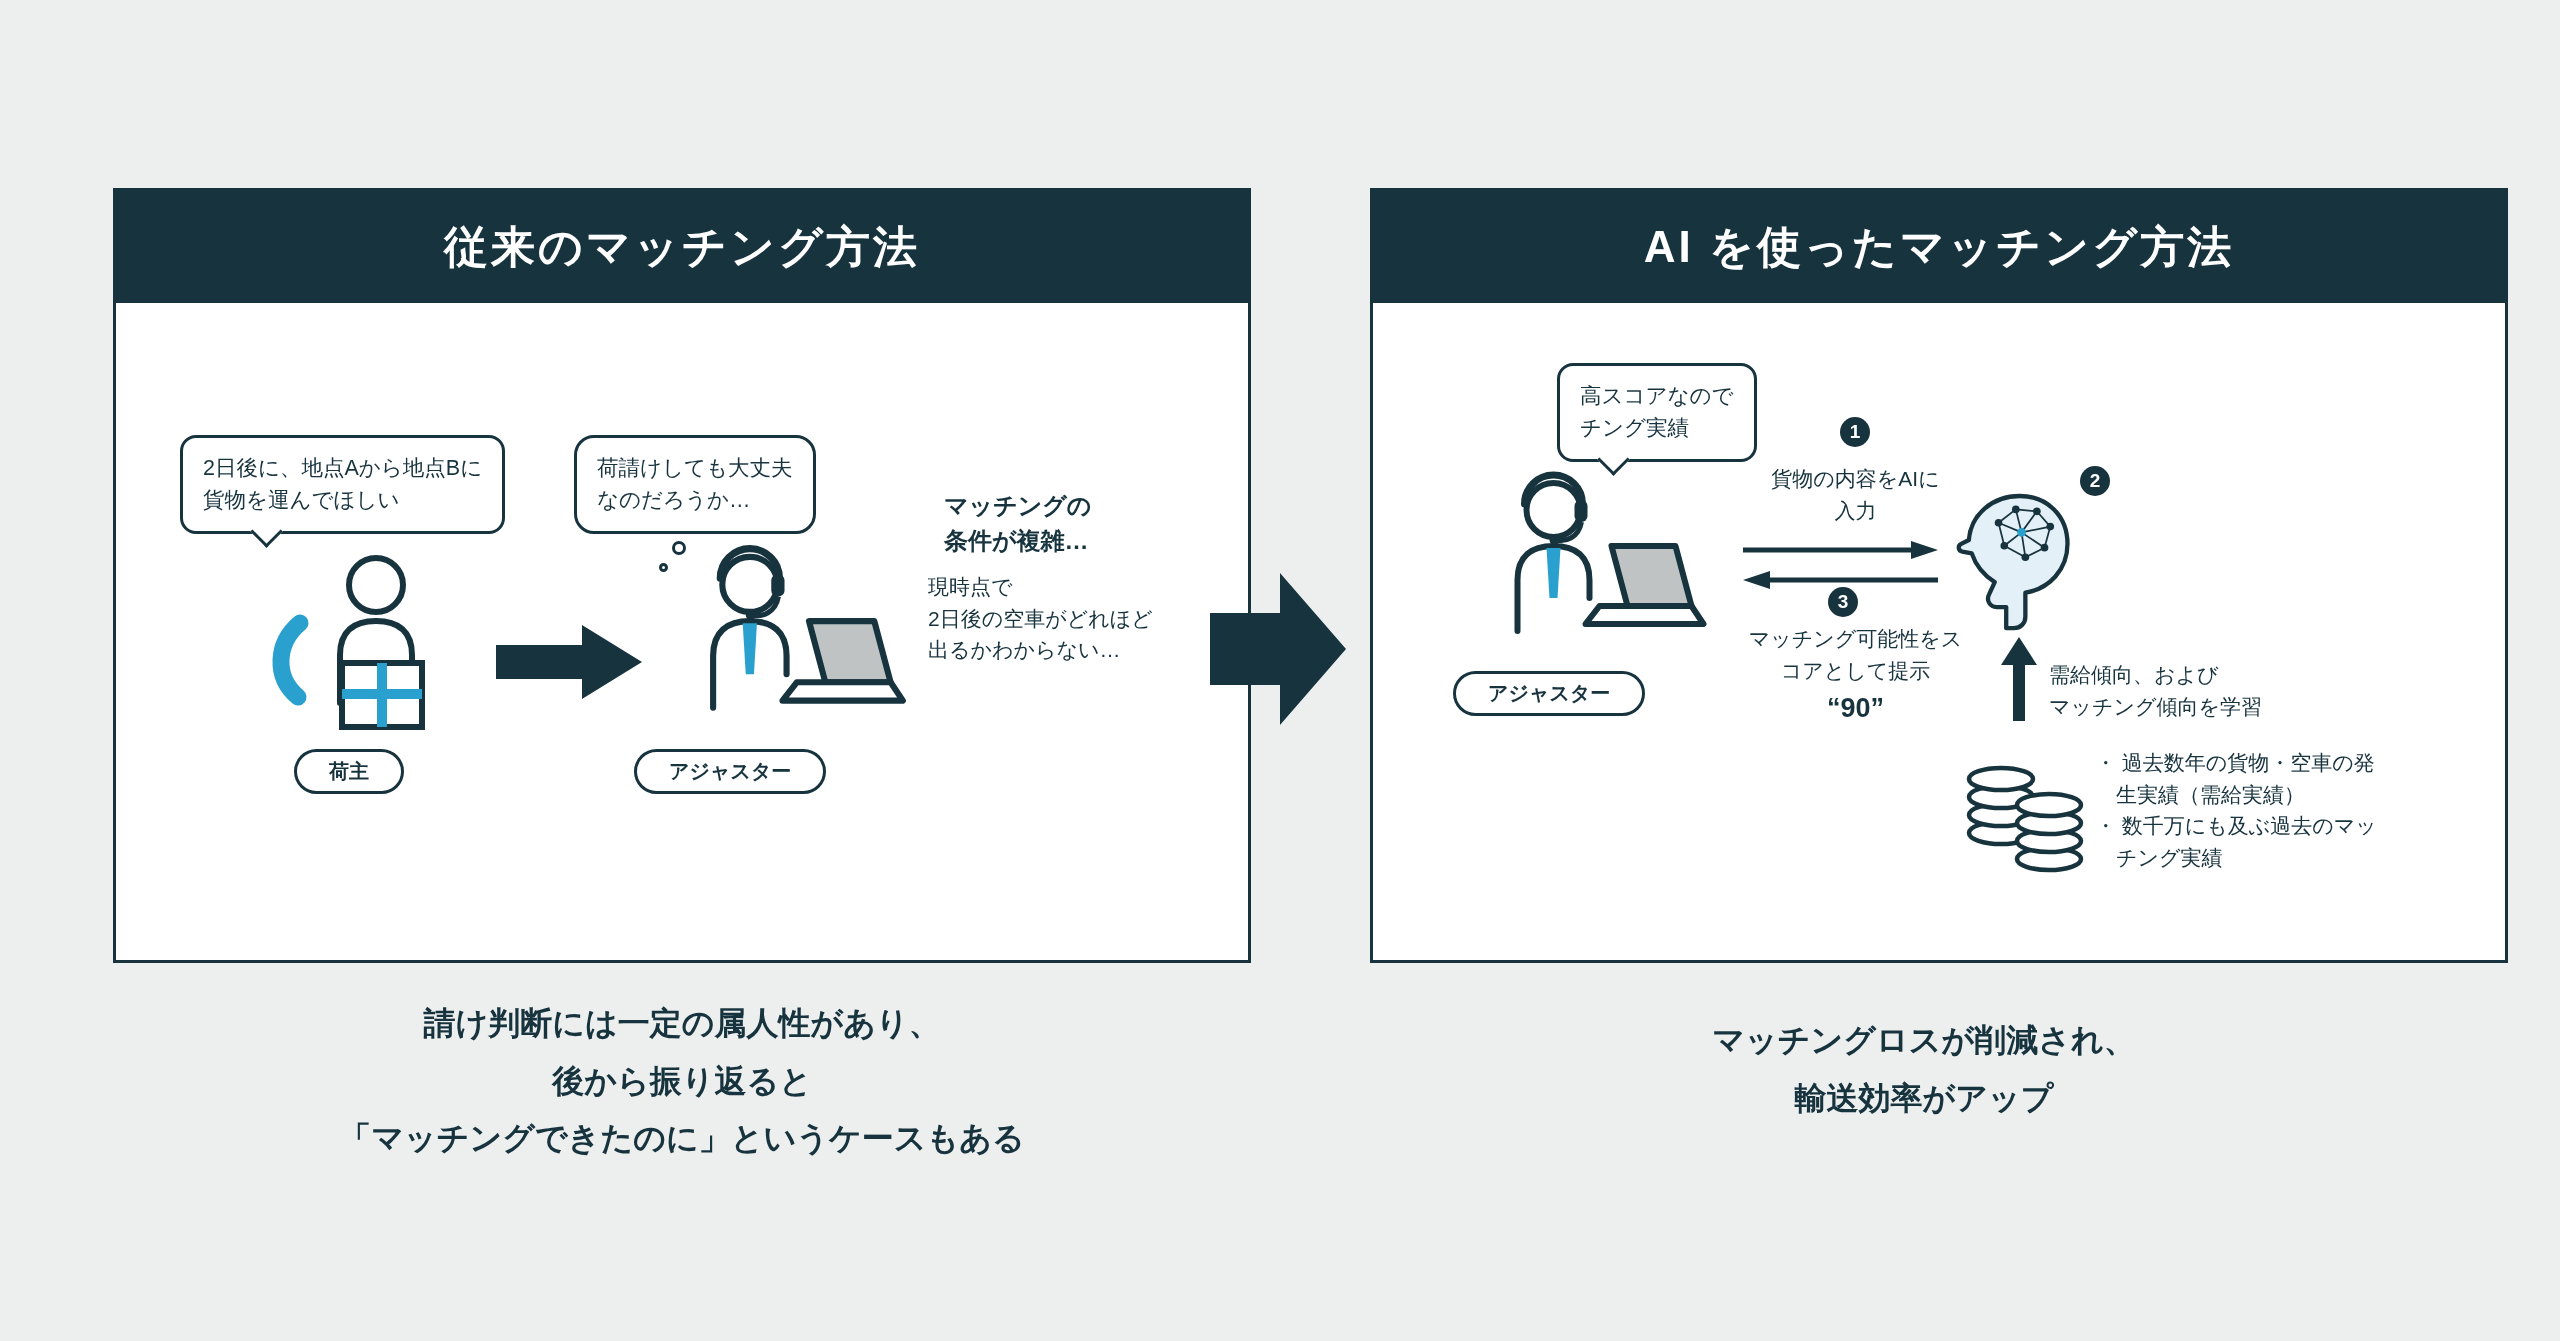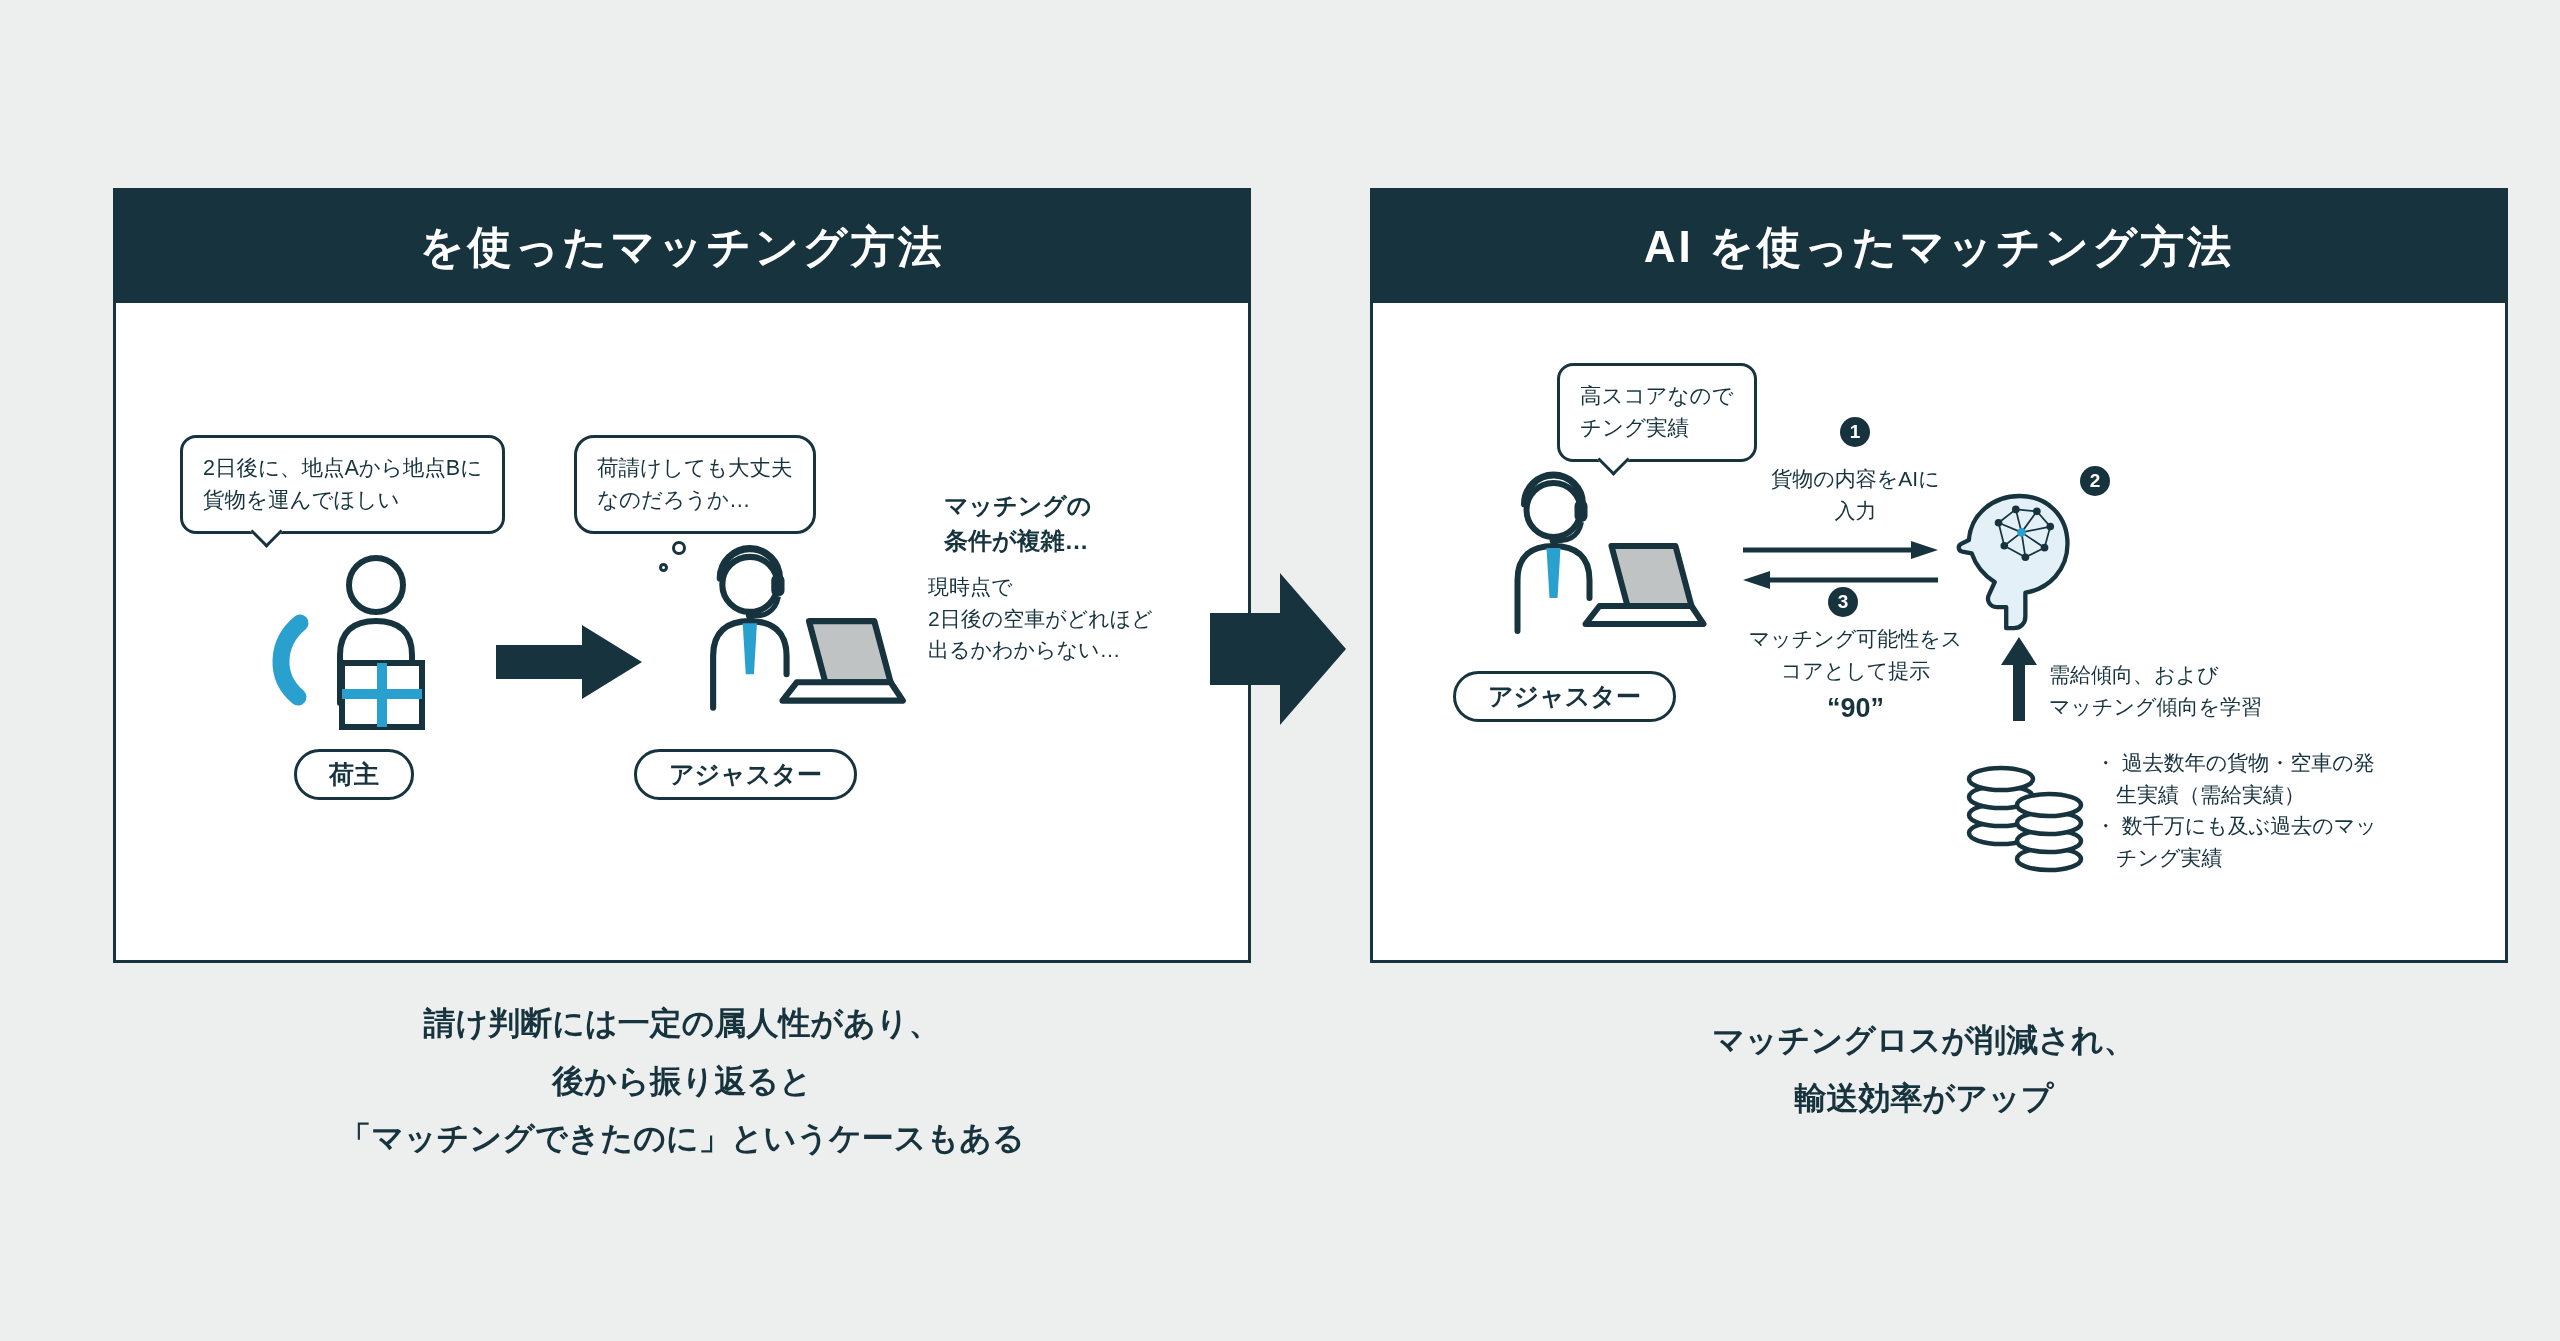--- a/index.html
+++ b/index.html
@@ -31,21 +31,21 @@
   }
   .bubble.tail::after{
     content:"";position:absolute;bottom:-12px;left:72px;width:20px;height:20px;background:#fff;
     border-right:3px solid var(--dark);border-bottom:3px solid var(--dark);transform:rotate(45deg);
   }
   .bubble.tail-near::after{left:42px;}
   .dot{position:absolute;background:#fff;border:3px solid var(--dark);border-radius:50%;}
 
   .pill{
     position:absolute;border:3px solid var(--dark);border-radius:40px;background:#fff;
-    padding:6px 32px;font-size:25px;font-weight:bold;white-space:nowrap;
+    padding:6px 32px;font-size:20px;font-weight:bold;white-space:nowrap;
   }
   .icon-abs{position:absolute;}
   .txt{position:absolute;font-size:21px;line-height:1.5;white-space:pre-line;}
   .txt.center{text-align:center;}
   .badge{
     position:absolute;width:30px;height:30px;border-radius:50%;background:var(--dark);color:#fff;
     display:flex;align-items:center;justify-content:center;font-size:19px;font-weight:bold;
   }
   .problem-title{position:absolute;font-size:24px;font-weight:bold;line-height:1.45;white-space:pre-line;}
   .score{position:absolute;font-size:27px;font-weight:bold;text-align:center;}
@@ -56,21 +56,21 @@
   .caption-left{left:113px;top:995px;}
   .caption-right{left:1355px;top:1012px;}
   svg{display:block;}
 </style>
 </head>
 <body>
 
 <div class="page">
 
   <div class="panel panel-left">
-    <div class="panel-header">を使ったマッチング方法</div>
+    <div class="panel-header">従来のマッチング方法</div>
     <div class="panel-body">
 
       <div class="bubble tail" style="left:64px;top:132px;">2日後に、地点Aから地点Bに
 貨物を運んでほしい</div>
 
       <div class="icon-abs" style="left:128px;top:244px;width:246px;height:196px;">
         <svg viewBox="0 0 246 196" width="246" height="196">
           <path d="M56,76 C32,96 30,130 54,150" fill="none" style="stroke:var(--blue)" stroke-width="17" stroke-linecap="round"></path>
           <circle cx="132" cy="38" r="27" fill="#fff" style="stroke:var(--dark)" stroke-width="6"></circle>
           <path d="M96,156 L96,108 C96,84 110,74 132,74 C154,74 168,84 168,108 L168,120" fill="#fff" style="stroke:var(--dark)" stroke-width="6" stroke-linecap="round"></path>

